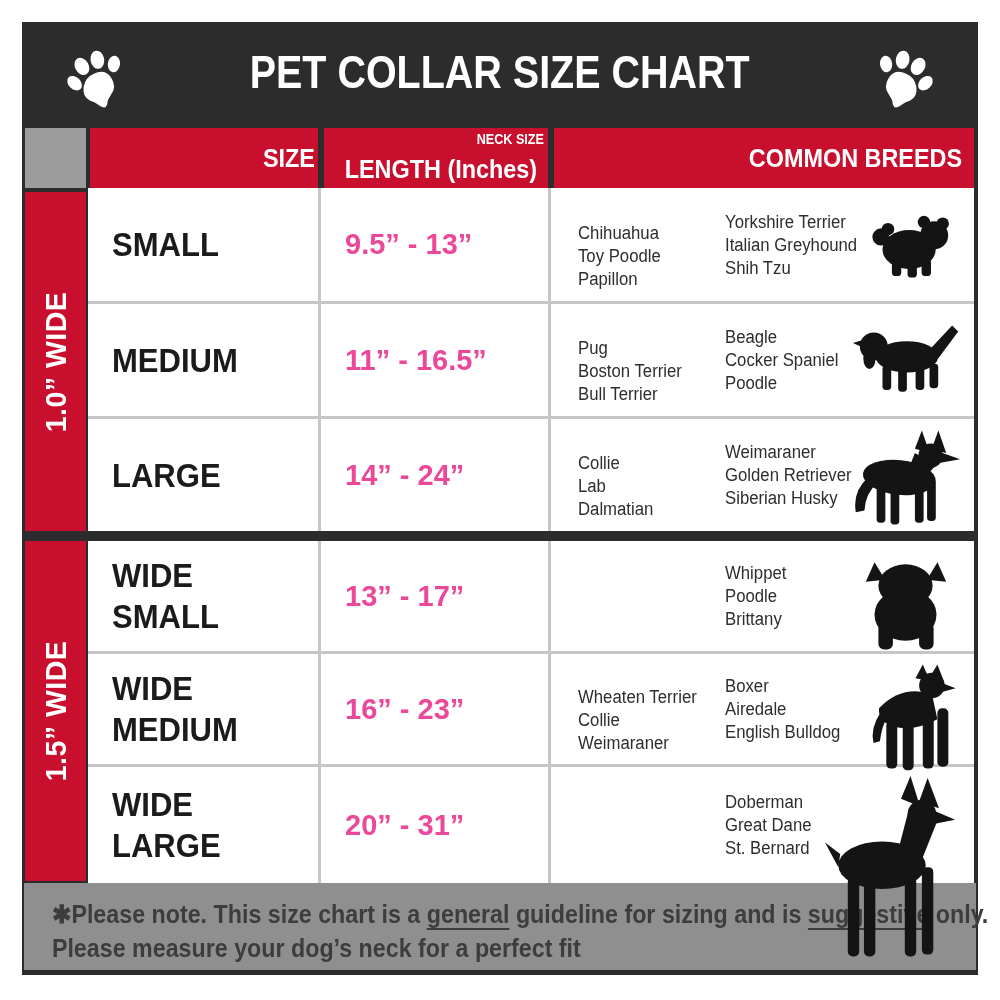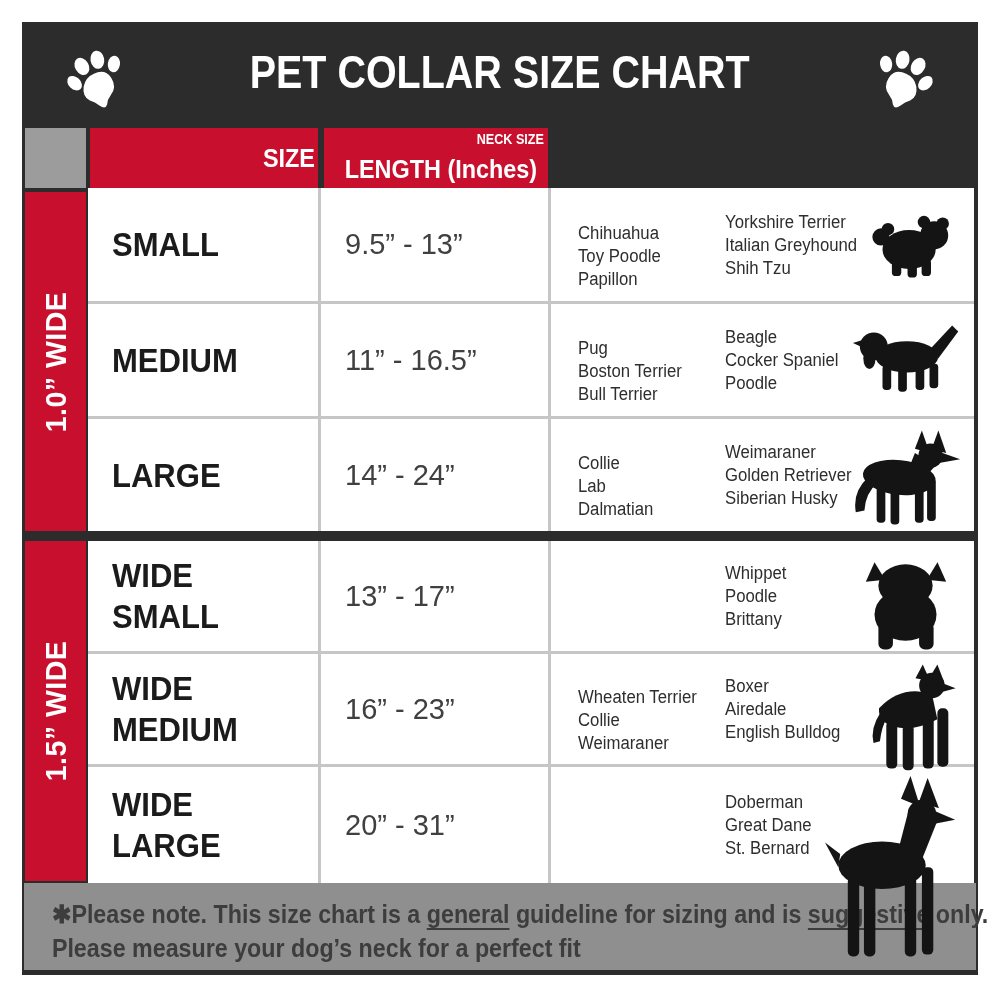--- a/index.html
+++ b/index.html
@@ -44,21 +44,21 @@
   .r6{top:745px;height:116px}
   .row-sep{position:absolute;left:66px;width:886px;height:3px;background:#c6c6c6;}
   .s1{top:279px}.s2{top:394px}.s3{top:629px}.s4{top:742px}
 
   .vsep{position:absolute;top:0;bottom:0;width:3px;background:#c6c6c6;}
   .v1{left:230px}.v2{left:460px}
 
   .size-cell{position:absolute;left:24px;top:0;bottom:0;display:flex;flex-direction:column;justify-content:center;}
   .size-line{display:block;font-weight:bold;font-size:33px;line-height:41px;color:#1b1b1b;transform:scaleX(0.94);transform-origin:left;white-space:nowrap;}
 
-  .neck-cell{position:absolute;left:257px;top:0;bottom:0;display:flex;align-items:center;font-weight:normal;font-size:29px;color:#404040;transform-origin:left;white-space:nowrap;}
+  .neck-cell{position:absolute;left:257px;top:0;bottom:0;display:flex;align-items:center;font-weight:bold;font-size:29px;color:#ec4899;transform-origin:left;white-space:nowrap;}
 
   .breeds{position:absolute;top:50%;transform:translateY(-50%);font-size:18px;line-height:23px;color:#2e2e2e;}
   .breeds div{transform:scaleX(0.93);transform-origin:left;white-space:nowrap;}
   .b1{left:490px;margin-top:11px;}
   .b2{left:637px;}
 
   .dog{position:absolute;}
   .dog svg{width:100%;height:100%;display:block;}
   .dog-r1{right:18px;top:16px;width:86px;height:80px;}
   .dog-r2{right:8px;top:18px;width:120px;height:74px;}
@@ -99,20 +99,23 @@
   </div>
 
   <div class="corner"></div>
   <div class="hcell h-size">
     <span class="main">SIZE</span>
   </div>
   <div class="hcell h-neck">
     <span class="small">NECK SIZE</span>
     <span class="main">LENGTH (Inches)</span>
   </div>
+  <div class="hcell h-breeds">
+    <span class="main">COMMON BREEDS</span>
+  </div>
 
   <div class="sidebar-bar bar1">
     <span class="side-label">1.0” WIDE</span>
   </div>
   <div class="sidebar-bar bar2">
     <span class="side-label">1.5” WIDE</span>
   </div>
 
   <div class="footer">
     <div class="footer-inner">

